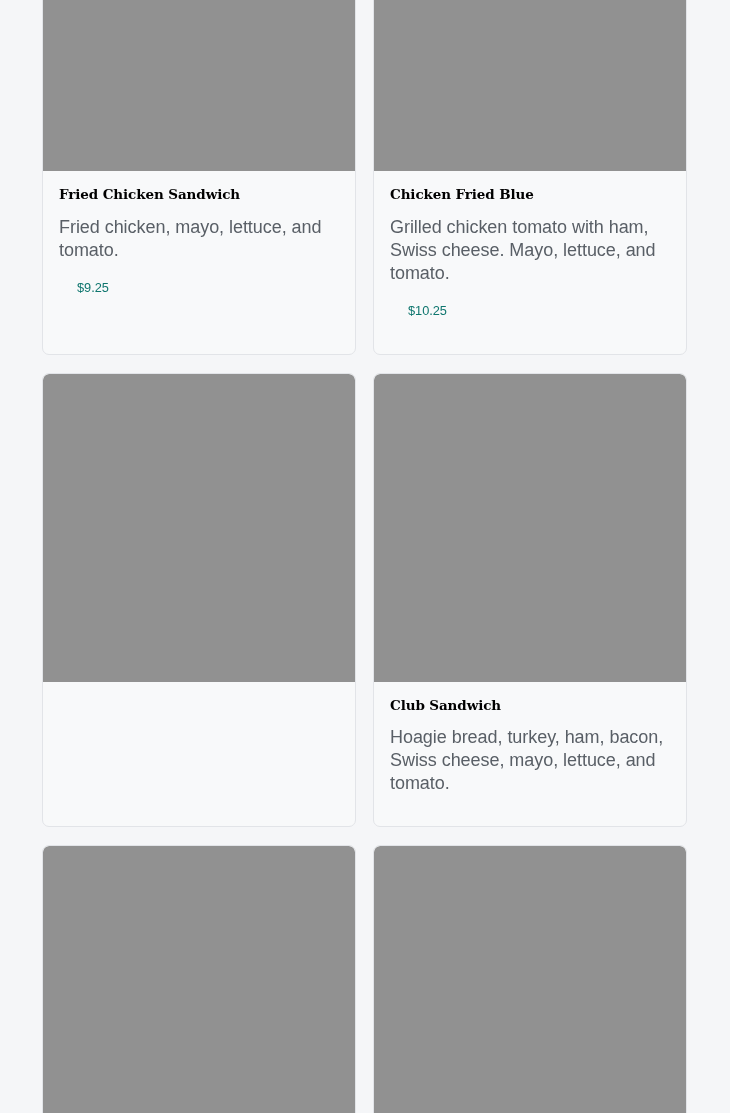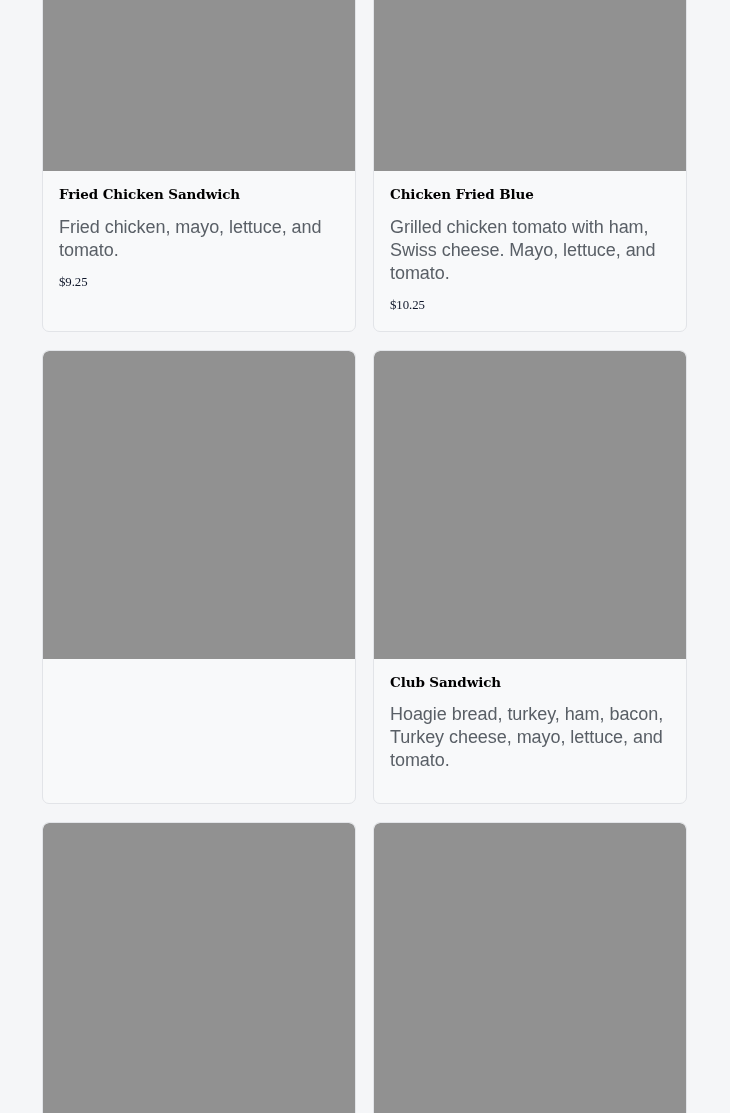--- a/index.html
+++ b/index.html
@@ -67,24 +67,24 @@
   .card-desc {
     font-family: "Liberation Sans", sans-serif;
     font-size: 18px;
     color: #595f66;
     line-height: 23px;
     margin: 0 0 13px 0;
     letter-spacing: -0.05px;
   }
 
   .card-price {
-    font-family: Liberation Serif, serif;
+    font-family: Liberation Sans, sans-serif;
     font-size: 12.8px;
-    color: #0f172a;
-    margin: 0;
+    color: #0f766e;
+    margin: 18px;
     letter-spacing: -0.05px;
   }
 </style>
 </head>
 <body>
 
 <div class="menu-grid">
 
   <div class="menu-card row-crop-top">
     <div class="card-image"></div>
@@ -105,21 +105,21 @@
   </div>
 
   <div class="menu-card">
     <div class="card-image"></div>
   </div>
 
   <div class="menu-card">
     <div class="card-image"></div>
     <div class="card-body">
       <h3 class="card-title">Club Sandwich</h3>
-      <p class="card-desc">Hoagie bread, turkey, ham, bacon, Turkey cheese, mayo, lettuce, and tomato.</p>
+      <p class="card-desc">Hoagie bread, turkey, ham, bacon, Swiss cheese, mayo, lettuce, and tomato.</p>
     </div>
   </div>
 
   <div class="menu-card">
     <div class="card-image"></div>
     <div class="card-body">
       <h3 class="card-title"></h3>
       <p class="card-desc"></p>
       <p class="card-price"></p>
     </div>

